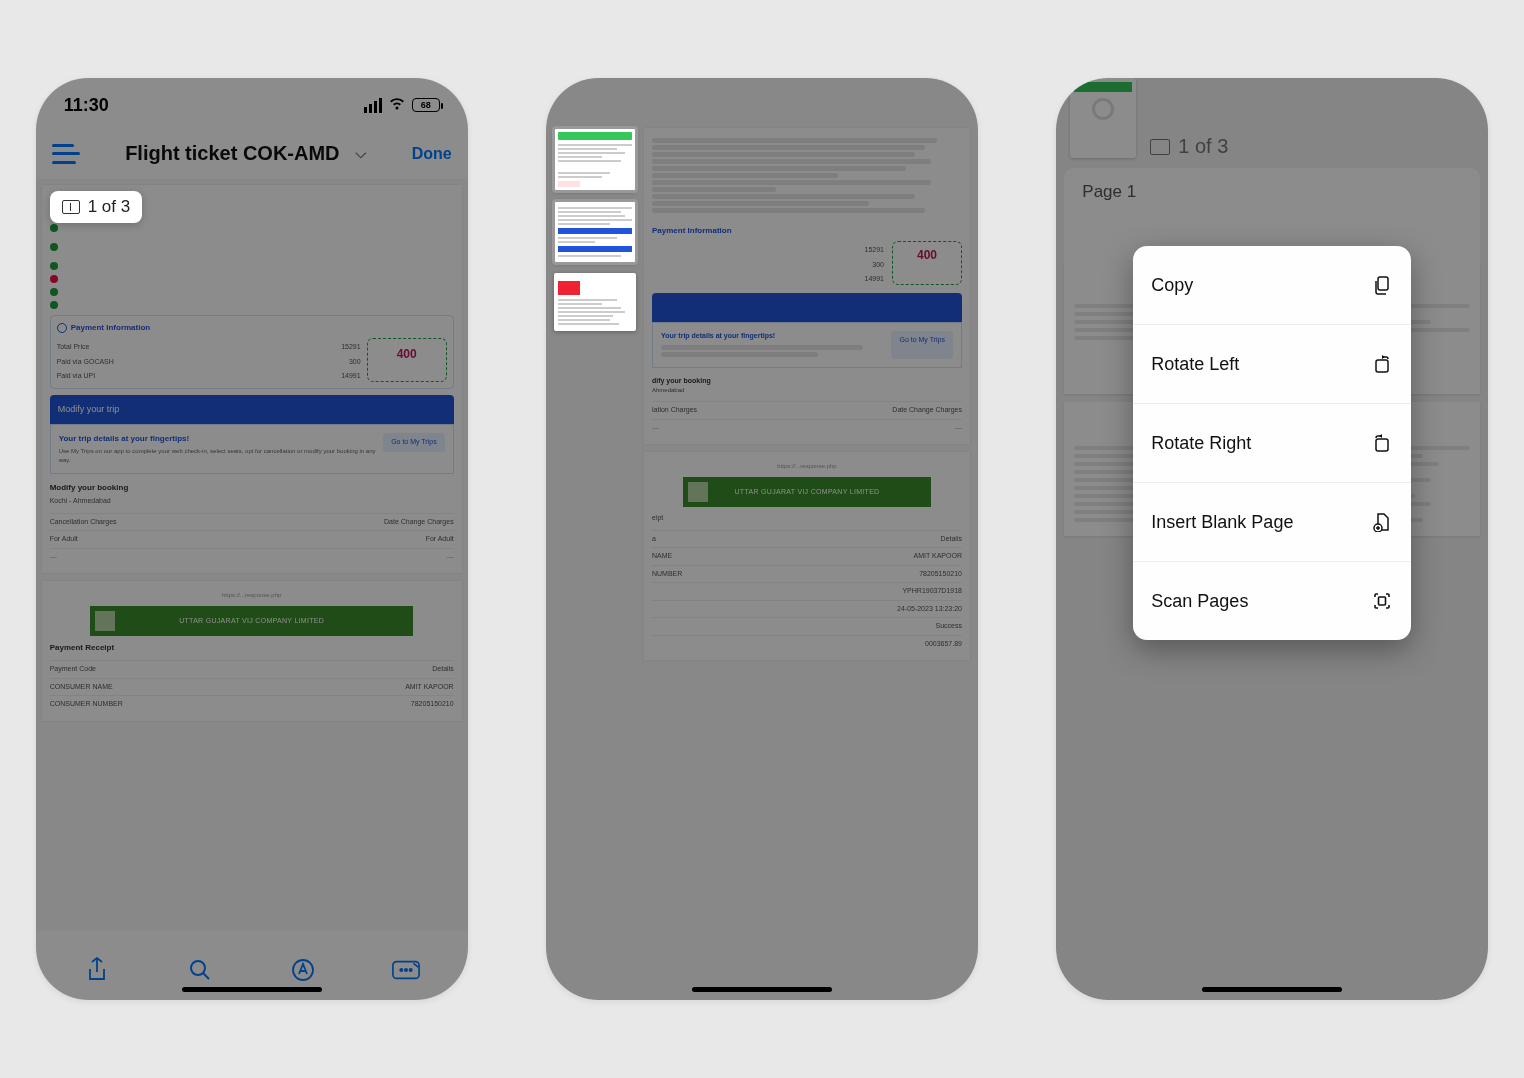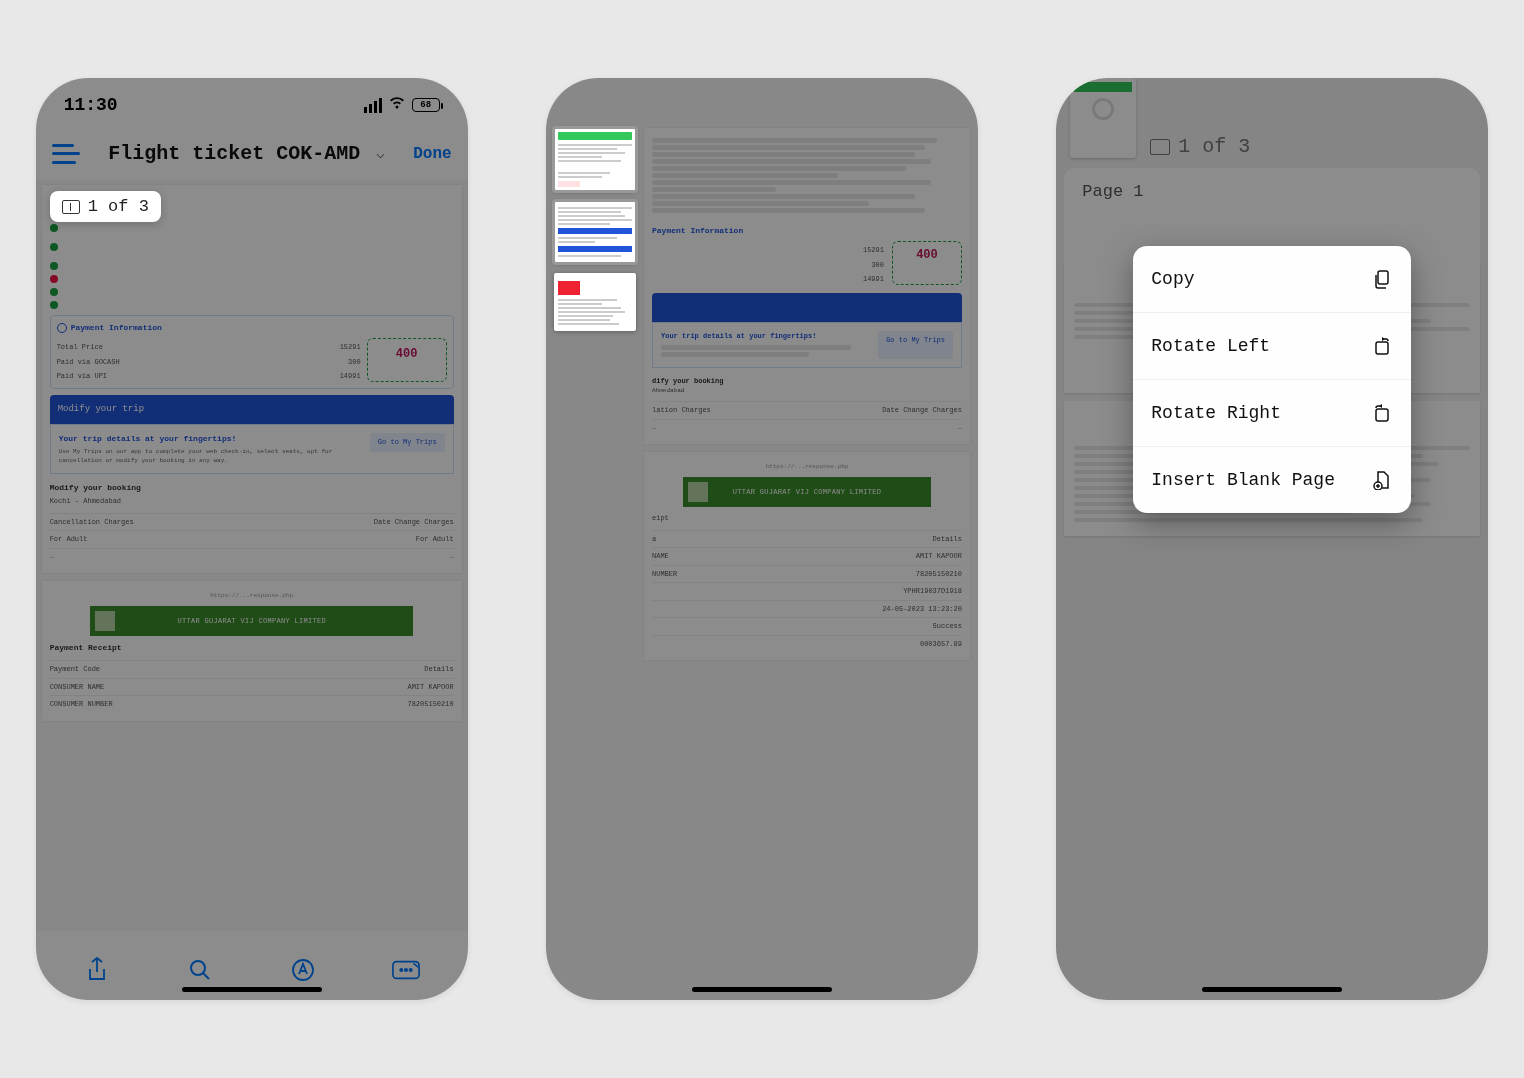--- a/index.html
+++ b/index.html
@@ -21,21 +21,20 @@
     border-radius: 52px;
     overflow: hidden;
     box-shadow: 0 2px 6px rgba(0,0,0,0.08);
   }
   .phone-wrap {
     width: 506px;
     height: 1078px;
     display:flex;
     align-items:center;
     justify-content:center;
-    font-family:Liberation Mono, monospace;
   }
   .dim-overlay {
     position:absolute; inset:0; background:rgba(0,0,0,0.45); z-index:50;
   }
   
   .statusbar {
     height:54px; display:flex; justify-content:space-between; align-items:center;
     padding: 0 28px; font-weight:600; font-size:18px;
   }
   .statusbar .right { display:flex; gap:6px; align-items:center; font-size:14px; }
@@ -112,21 +111,21 @@
   .p3-thumb{width:66px;height:80px;background:#fff;border-radius:3px;box-shadow:0 1px 3px rgba(0,0,0,0.2);padding:4px}
   .p3-thumb .g{background:#34c759;height:10px;margin-bottom:6px}
   .p3-thumb .cir{width:22px;height:22px;border:3px solid #ddd;border-radius:50%;margin:4px auto}
   .p3-pagecount{display:flex;align-items:center;gap:8px;color:#777;font-size:20px;font-weight:500}
   .p3-pagecount .ic{width:20px;height:16px;border:1.6px solid #777;border-radius:2px}
   .p3-label{background:#fff;border-radius:10px 10px 0 0;padding:14px 18px 60px;color:#555;font-size:17px;margin:0 8px}
   .p3-sheet{background:#fff;margin:0 8px 8px;padding:10px;box-shadow:0 1px 2px rgba(0,0,0,0.1)}
   .p3-thinline{height:4px;background:#e8e8e8;margin:4px 0;border-radius:2px}
   
   .ctx-menu{position:absolute;top:168px;left:50%;transform:translateX(-50%);width:278px;background:#fefefe;border-radius:14px;box-shadow:0 10px 30px rgba(0,0,0,0.35);z-index:80;overflow:hidden}
-  .ctx-item{display:flex;justify-content:space-between;align-items:center;padding:22px 18px;font-size:18px;color:#111;border-bottom:1px solid #eee}
+  .ctx-item{display:flex;justify-content:space-between;align-items:center;padding:28px 18px;font-size:18px;color:#111;border-bottom:1px solid #eee}
   .ctx-item:last-child{border-bottom:none}
   .ctx-item.del{color:#ff3b30}
   .ctx-item .icon{width:22px;height:22px;display:flex;align-items:center;justify-content:center;font-size:18px;color:#111}
   .ctx-item.del .icon{color:#ff3b30}
 
   .greenbox-small{background:#3a8a2a;height:20px;width:130px;margin:6px auto}
   .tinytxt{font-size:6px;color:#999;text-align:center;margin:2px 0}
 </style>
 </head>
 <body>
@@ -555,17 +554,26 @@
     <div class="ctx-item">
       <span>Insert Blank Page</span>
       <span class="icon">
             <svg width="20" height="20" viewBox="0 0 20 20" fill="none" stroke="#111" stroke-width="1.5">
               <path d="M6 2h6l4 4v12H6z"></path>
               <circle cx="6" cy="16" r="4" fill="#fff"></circle>
               <path d="M6 14v4M4 16h4"></path>
             </svg>
           </span>
     </div>
+    <div class="ctx-item">
+      <span>Scan Pages</span>
+      <span class="icon">
+            <svg width="20" height="20" viewBox="0 0 20 20" fill="none" stroke="#111" stroke-width="1.6">
+              <path d="M3 6V4a1 1 0 011-1h2M17 6V4a1 1 0 00-1-1h-2M3 14v2a1 1 0 001 1h2M17 14v2a1 1 0 01-1 1h-2"></path>
+              <rect x="6.5" y="6" width="7" height="8" rx="1"></rect>
+            </svg>
+          </span>
+    </div>
   </div>
 
   <div class="home-indicator" style="background:#000"></div>
 </div>
 </div>
 
 </body></html>

